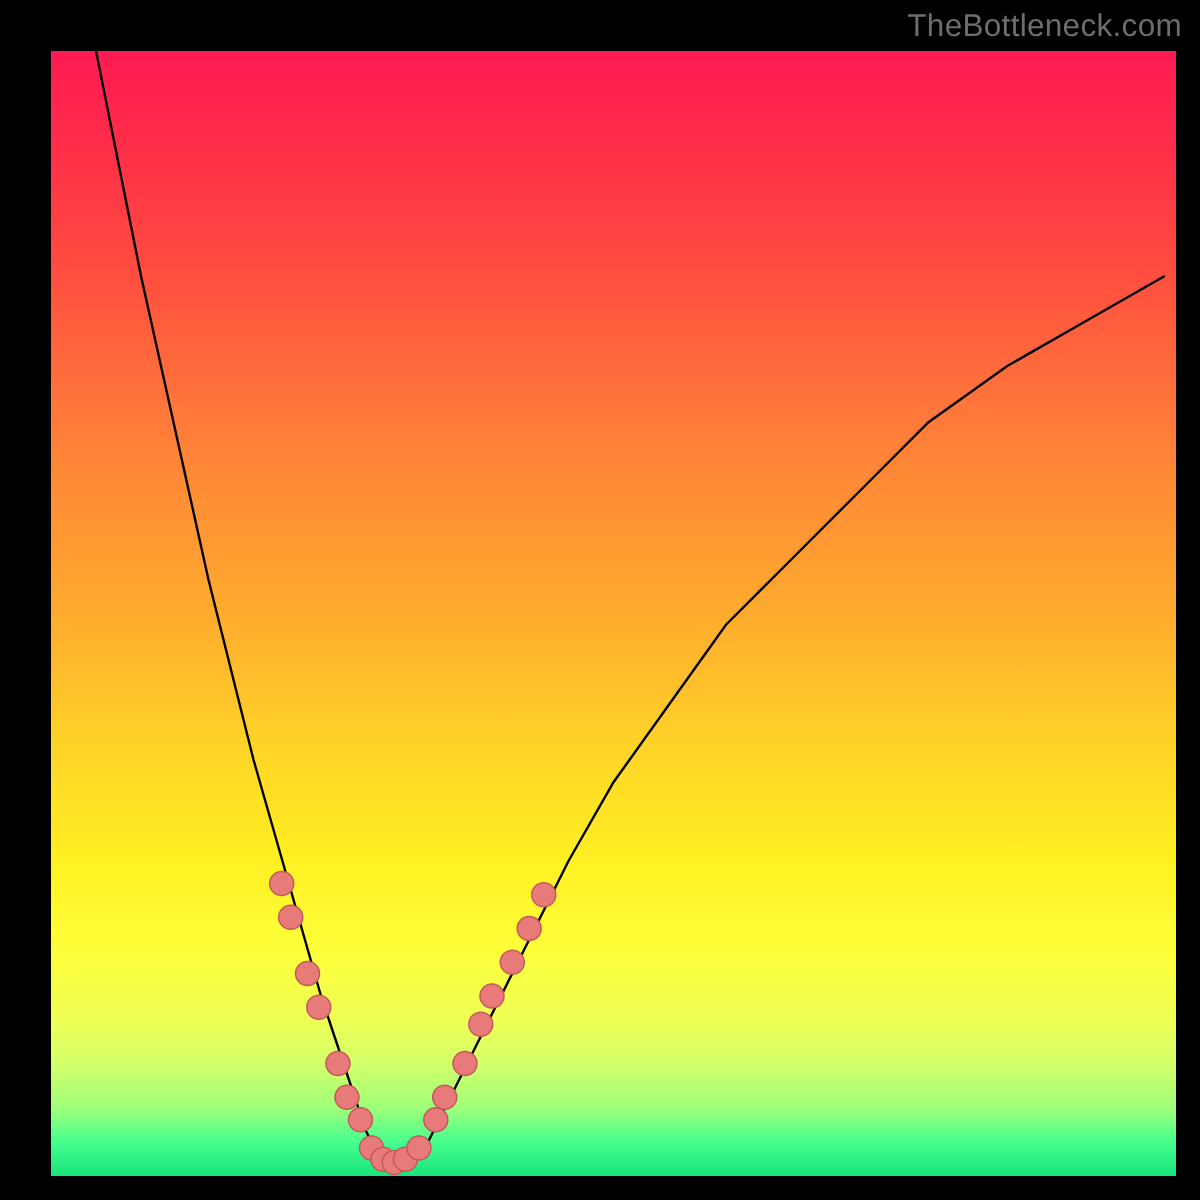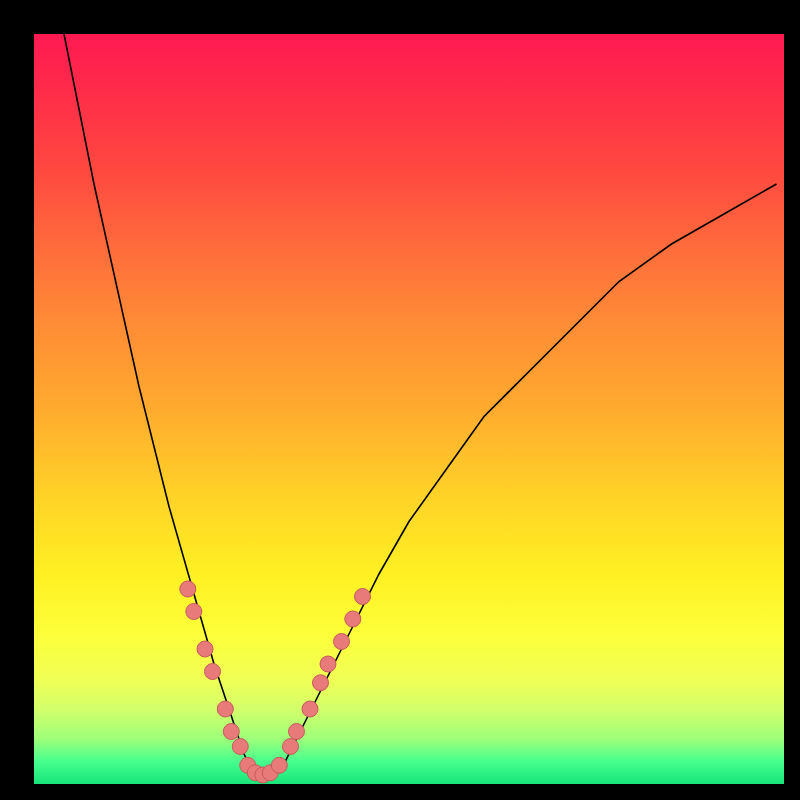--- a/index.html
+++ b/index.html
@@ -81,13 +81,14 @@
           <circle cx="262.5" cy="697.5" r="8" fill="#e97a7a" stroke="#c45a5a" stroke-width="1"></circle>
           <circle cx="276.0" cy="675.0" r="8" fill="#e97a7a" stroke="#c45a5a" stroke-width="1"></circle>
           <circle cx="286.5" cy="648.8" r="8" fill="#e97a7a" stroke="#c45a5a" stroke-width="1"></circle>
           <circle cx="294.0" cy="630.0" r="8" fill="#e97a7a" stroke="#c45a5a" stroke-width="1"></circle>
           <circle cx="307.5" cy="607.5" r="8" fill="#e97a7a" stroke="#c45a5a" stroke-width="1"></circle>
           <circle cx="318.8" cy="585.0" r="8" fill="#e97a7a" stroke="#c45a5a" stroke-width="1"></circle>
           <circle cx="328.5" cy="562.5" r="8" fill="#e97a7a" stroke="#c45a5a" stroke-width="1"></circle>
         </g>
     </svg>
   </div>
+  <div class="wm">TheBottleneck.com</div>
 </div>
 
 </body></html>

